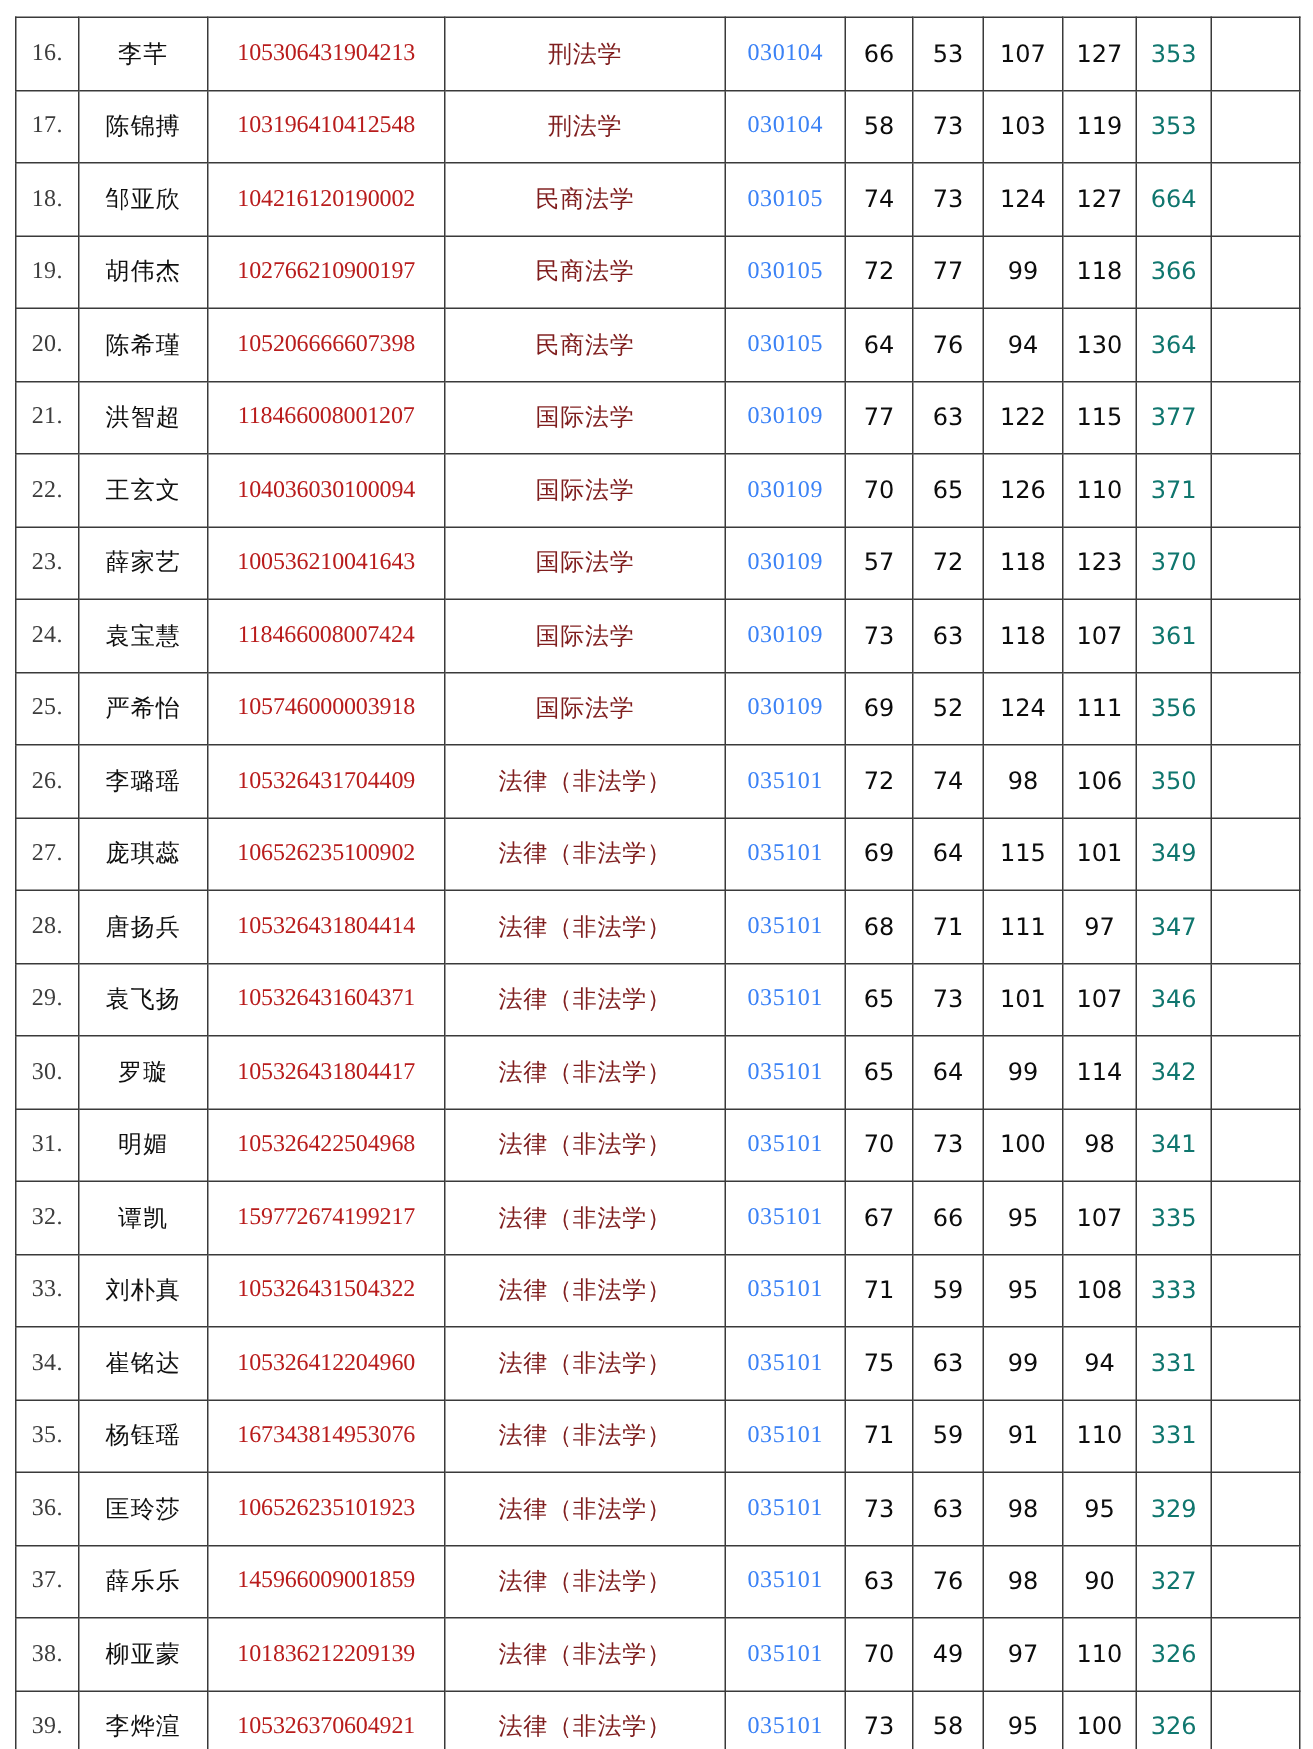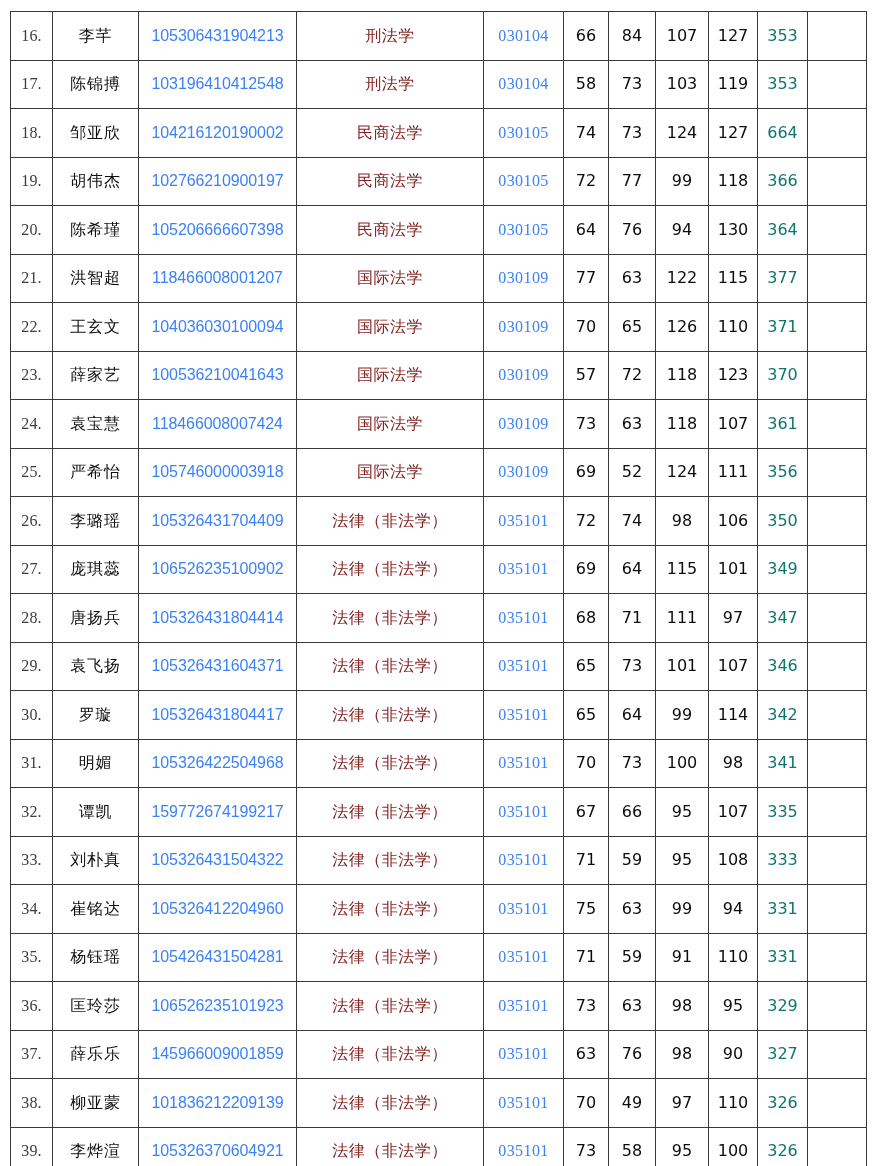--- a/index.html
+++ b/index.html
@@ -60,24 +60,24 @@
     letter-spacing: 0.2px;
   }
   td.cell-name {
     font-family: "DejaVu Sans", "Liberation Sans", sans-serif;
     font-size: 16px;
     color: #101010;
     letter-spacing: 0.8px;
     margin-left: 47px;
   }
   td.cell-id {
-    font-family: Liberation Sans, sans-serif;
+    font-family: Liberation Serif, serif;
     font-size: 16px;
     font-weight: 500;
-    color: #3b82f6;
+    color: #b91c1c;
     letter-spacing: -0.1px;
   }
   td.cell-major {
     font-family: "DejaVu Sans", "Liberation Sans", sans-serif;
     font-size: 16px;
     color: #7f1d1d;
     letter-spacing: 0.5px;
   }
   td.cell-code {
     font-family: "Liberation Serif", "DejaVu Serif", serif;
@@ -120,21 +120,21 @@
       <col class="c-blank">
     </colgroup>
     <tbody id="score-table-body">
         <tr>
           <td class="cell-index">16.</td>
           <td class="cell-name">李芊</td>
           <td class="cell-id">105306431904213</td>
           <td class="cell-major">刑法学</td>
           <td class="cell-code">030104</td>
           <td class="cell-score">66</td>
-          <td class="cell-score">84</td>
+          <td class="cell-score">53</td>
           <td class="cell-score">107</td>
           <td class="cell-score">127</td>
           <td class="cell-total">353</td>
           <td class="cell-blank"></td>
         </tr>
         <tr>
           <td class="cell-index">17.</td>
           <td class="cell-name">陈锦搏</td>
           <td class="cell-id">103196410412548</td>
           <td class="cell-major">刑法学</td>
@@ -363,21 +363,21 @@
           <td class="cell-score">75</td>
           <td class="cell-score">63</td>
           <td class="cell-score">99</td>
           <td class="cell-score">94</td>
           <td class="cell-total">331</td>
           <td class="cell-blank"></td>
         </tr>
         <tr>
           <td class="cell-index">35.</td>
           <td class="cell-name">杨钰瑶</td>
-          <td class="cell-id">105426431504281</td>
+          <td class="cell-id">167343814953076</td>
           <td class="cell-major">法律（非法学）</td>
           <td class="cell-code">035101</td>
           <td class="cell-score">71</td>
           <td class="cell-score">59</td>
           <td class="cell-score">91</td>
           <td class="cell-score">110</td>
           <td class="cell-total">331</td>
           <td class="cell-blank"></td>
         </tr>
         <tr>

